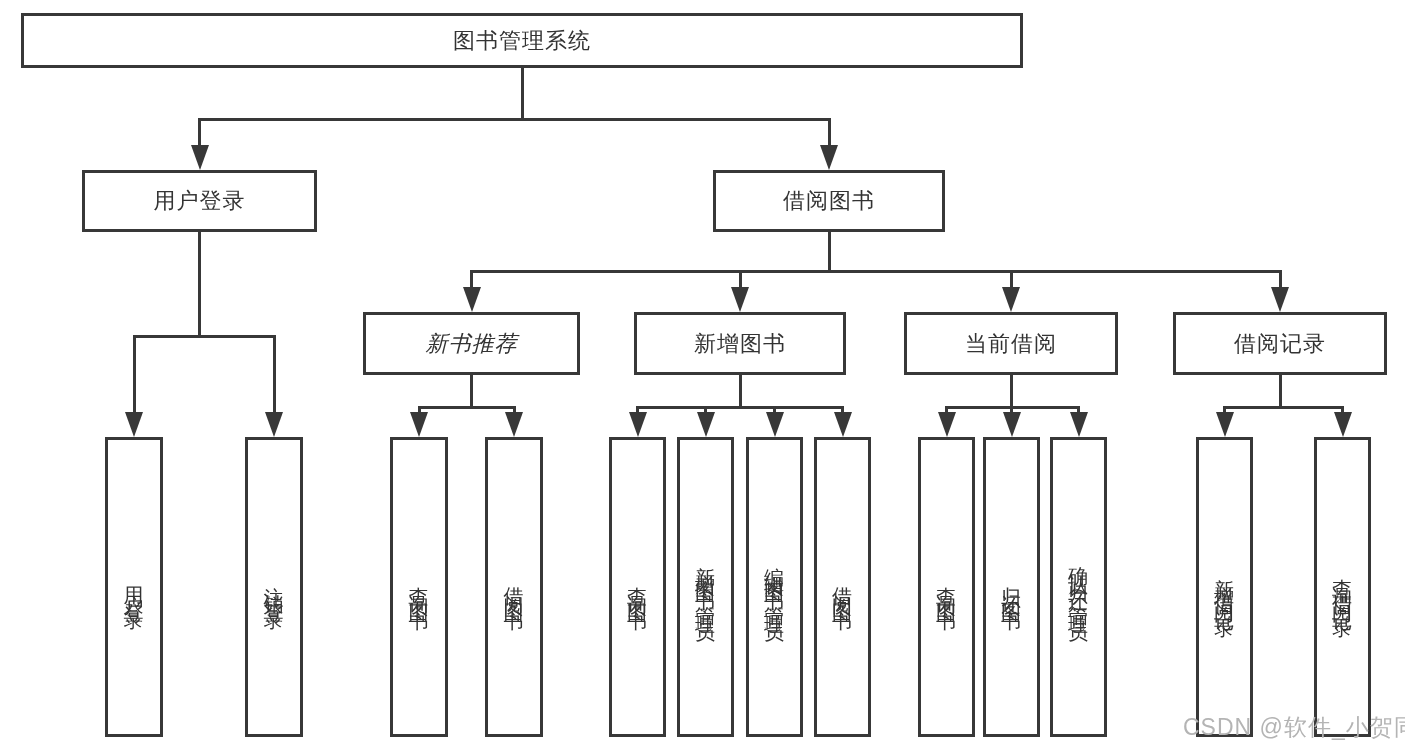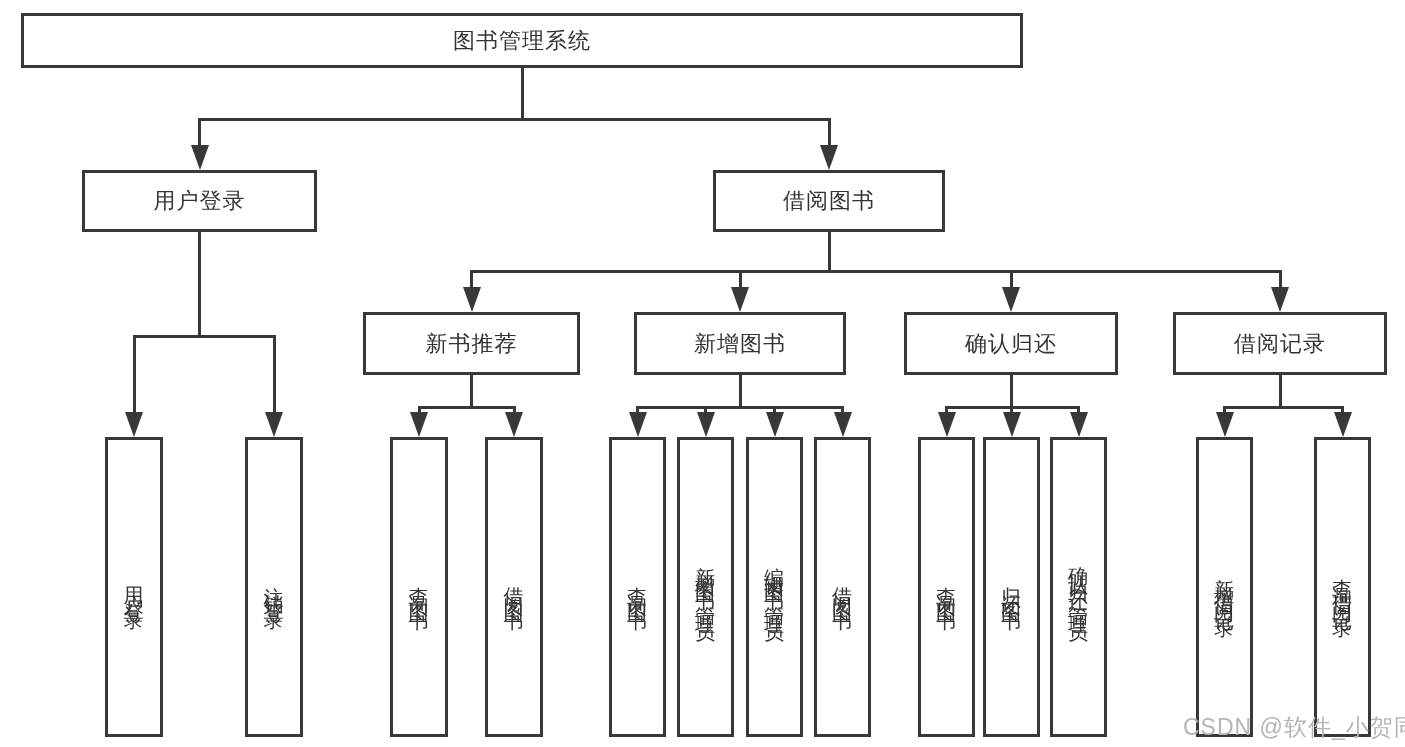--- a/index.html
+++ b/index.html
@@ -113,28 +113,28 @@
     <div class="arrow" style="left: 1333.5px; top: 412px;"></div>
     <div class="box h" style="left: 21px; top: 13px; width: 1002px; height: 55px;">
       <span class="lbl">图书管理系统</span>
     </div>
     <div class="box h" style="left: 82px; top: 170px; width: 235px; height: 62px;">
       <span class="lbl">用户登录</span>
     </div>
     <div class="box h" style="left: 713px; top: 170px; width: 232px; height: 62px;">
       <span class="lbl">借阅图书</span>
     </div>
-    <div class="box h" style="left: 363px; top: 312px; width: 217px; height: 63px;">
+    <div class="box h" style="left: 363px; top: 312px; width: 217px; height: 63px; font-style: italic;">
       <span class="lbl">新书推荐</span>
     </div>
     <div class="box h" style="left: 634px; top: 312px; width: 212px; height: 63px;">
       <span class="lbl">新增图书</span>
     </div>
     <div class="box h" style="left: 904px; top: 312px; width: 214px; height: 63px;">
-      <span class="lbl">确认归还</span>
+      <span class="lbl">当前借阅</span>
     </div>
     <div class="box h" style="left: 1173px; top: 312px; width: 214px; height: 63px;">
       <span class="lbl">借阅记录</span>
     </div>
     <div class="box v" style="left: 105px; top: 437px; width: 58px; height: 300px;">
       <span class="lbl">用户登录</span>
     </div>
     <div class="box v" style="left: 245px; top: 437px; width: 58px; height: 300px;">
       <span class="lbl">注销登录</span>
     </div>

